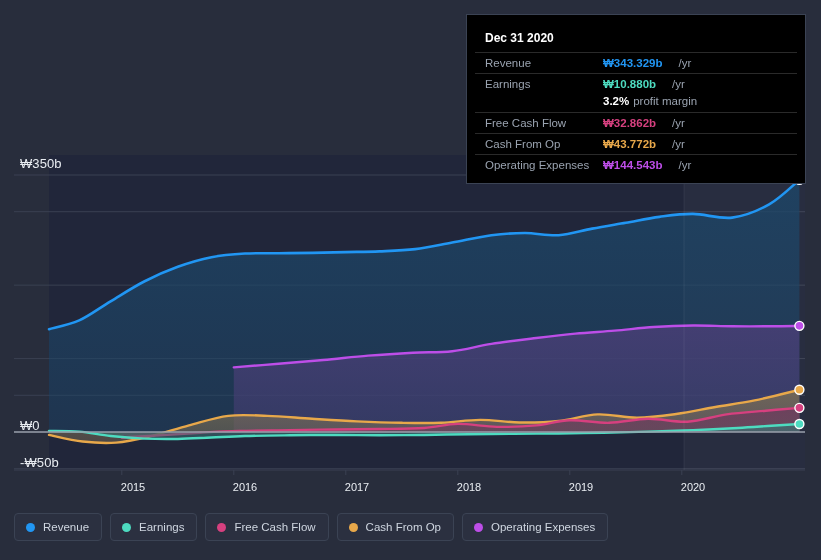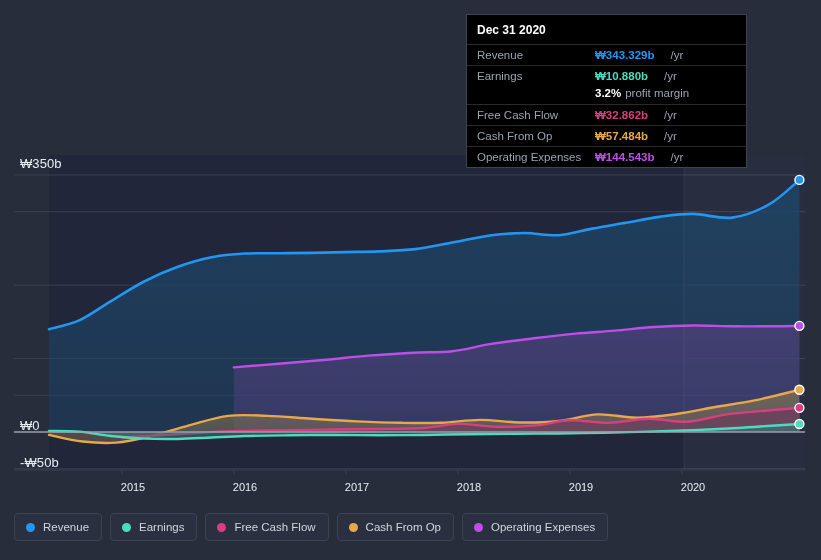--- a/index.html
+++ b/index.html
@@ -38,24 +38,24 @@
     font-size: 11px;
     transform: translateX(-50%);
     position: absolute;
     top: 481px;
   }
 
   
   #tooltip {
     position: absolute;
     left: 466px; top: 14px;
-    width: 281px;
+    width: 340px;
     background: #000000;
     border: 1px solid #3b4354;
-    padding: 0;
+    padding: 8px;
     z-index: 30;
   }
   #tooltip .tt-title {
     color: #ffffff;
     font-size: 12px;
     font-weight: bold;
     padding: 8px 10px 7px 10px;
   }
   .tt-row {
     display: flex;
@@ -211,21 +211,21 @@
     </div>
 
     <div class="tt-row">
       <span class="tt-name">Free Cash Flow</span>
       <span class="tt-val" style="color:#d6407f">₩32.862b</span>
       <span class="tt-unit">/yr</span>
     </div>
 
     <div class="tt-row">
       <span class="tt-name">Cash From Op</span>
-      <span class="tt-val" style="color:#e8a84a">₩57.484b</span>
+      <span class="tt-val" style="color:#e8a84a">₩43.772b</span>
       <span class="tt-unit">/yr</span>
     </div>
 
     <div class="tt-row">
       <span class="tt-name">Operating Expenses</span>
       <span class="tt-val" style="color:#bd4ee8">₩144.543b</span>
       <span class="tt-unit">/yr</span>
     </div>
   </div>
 

